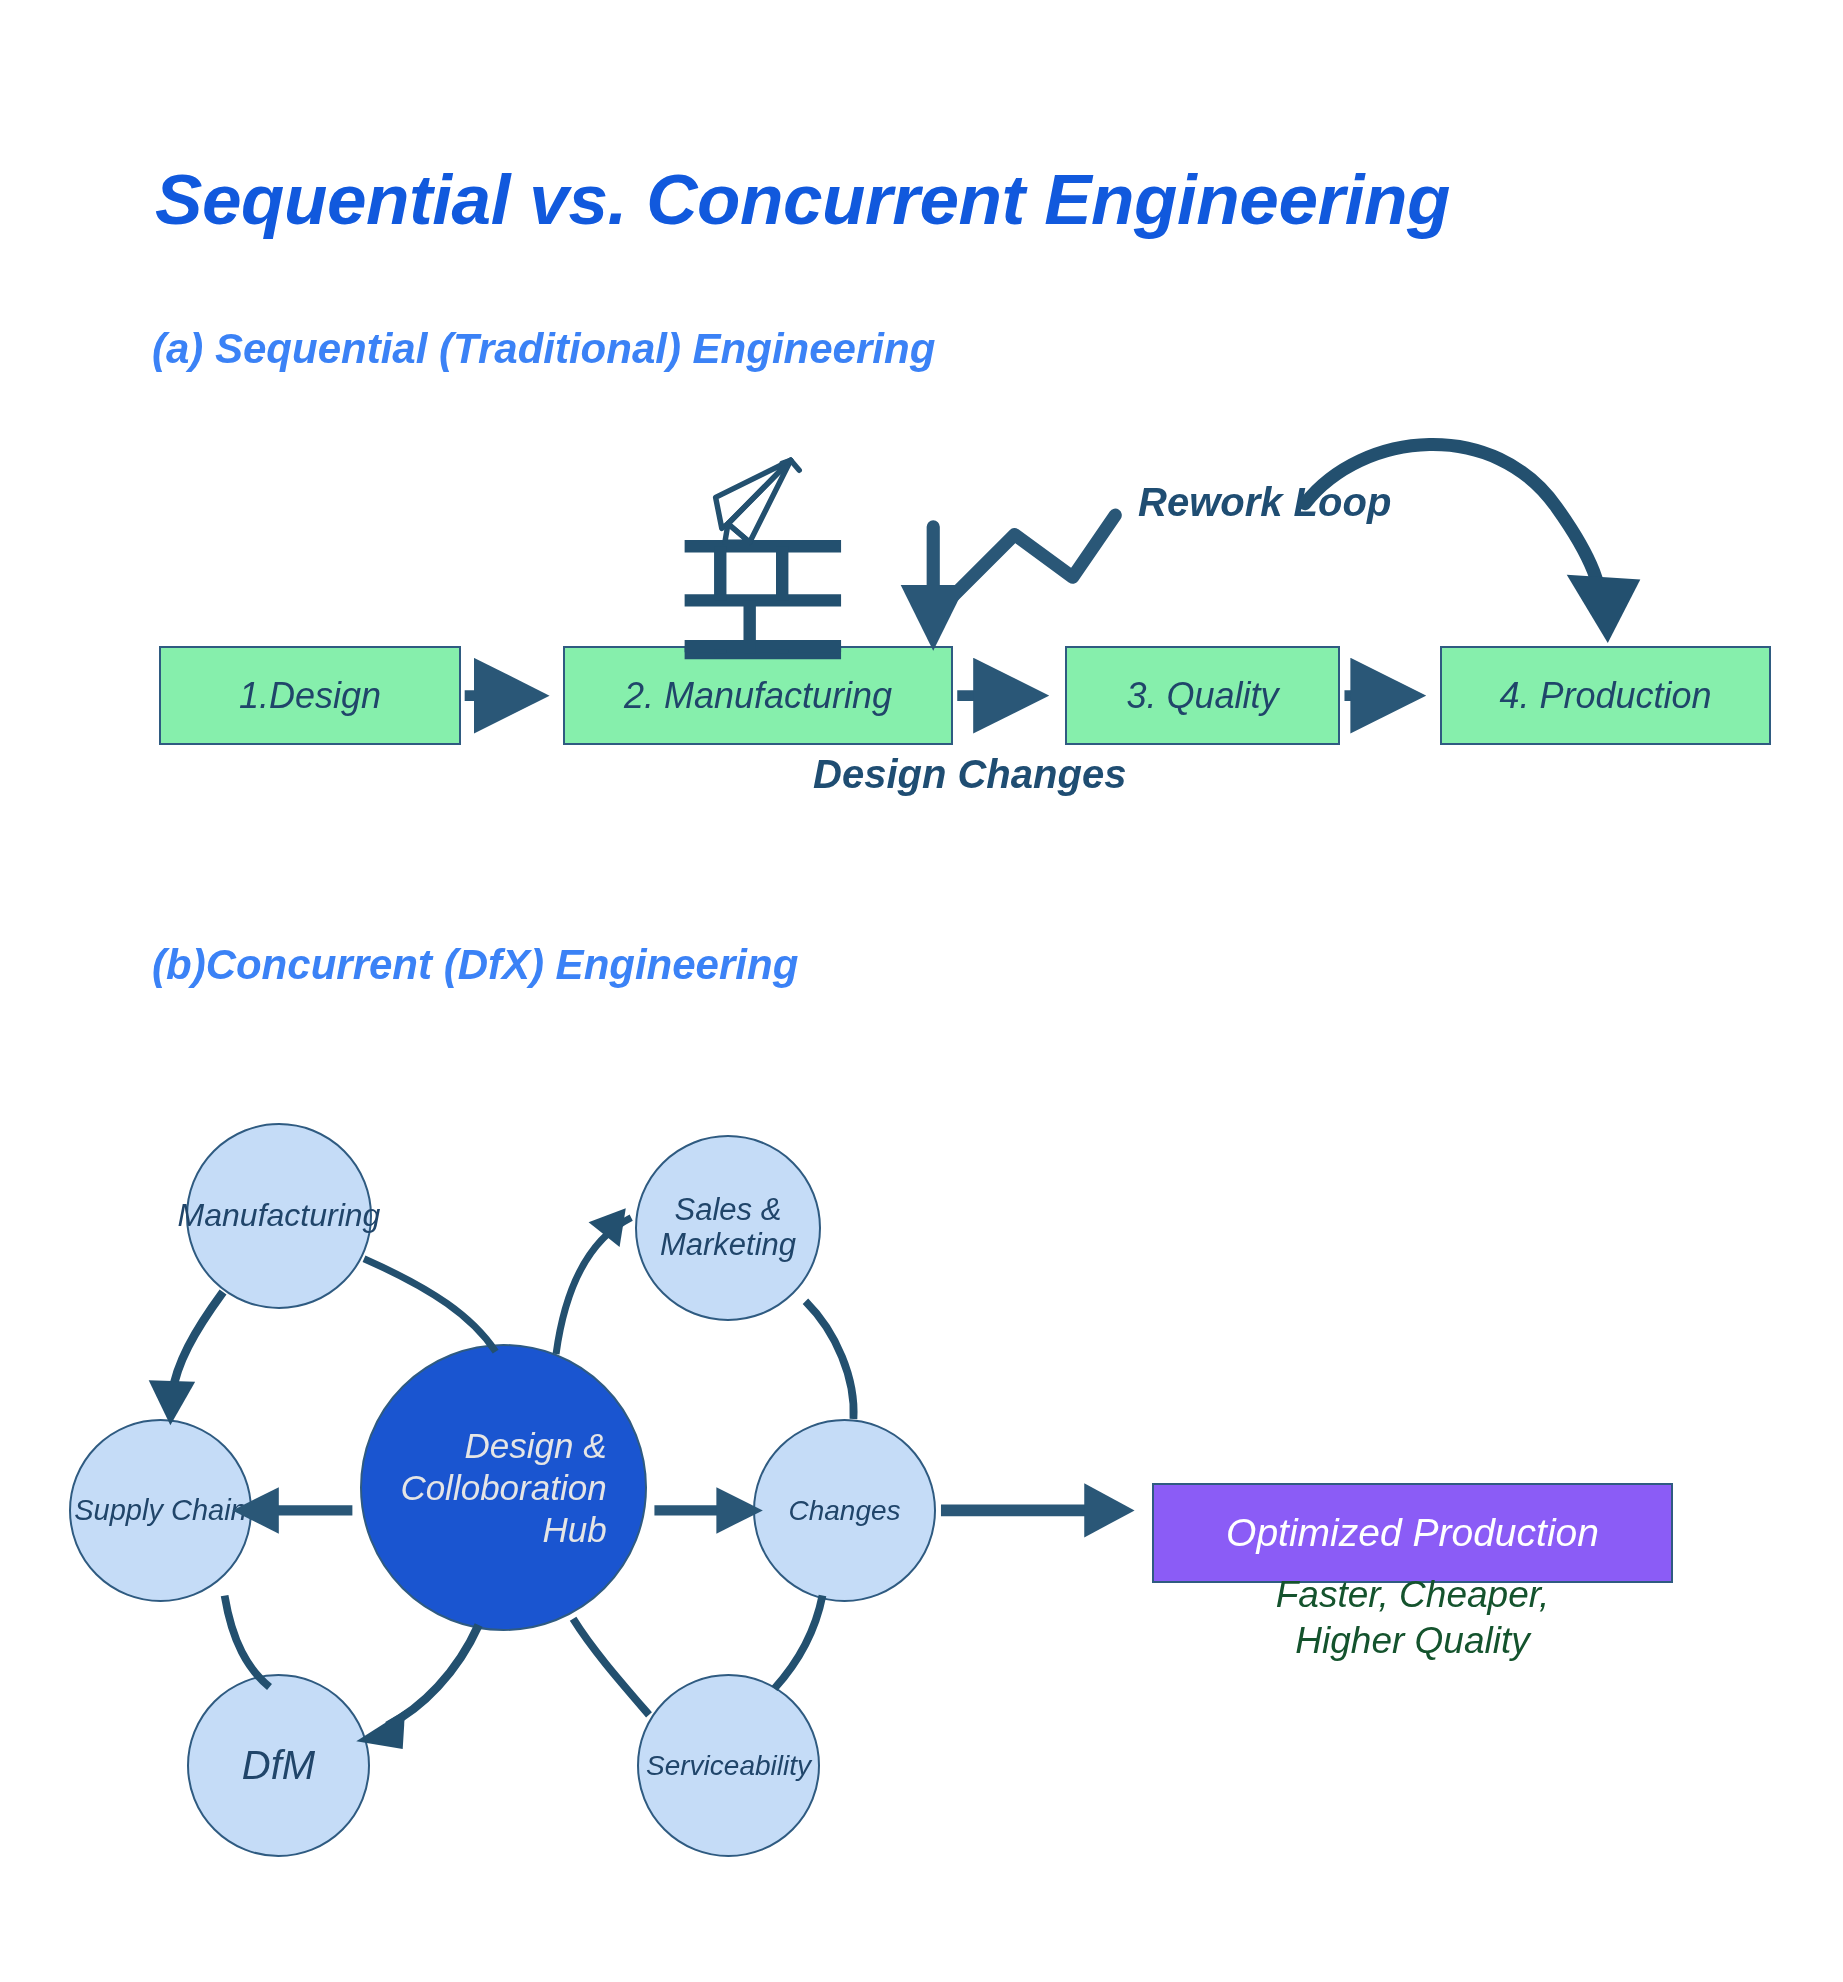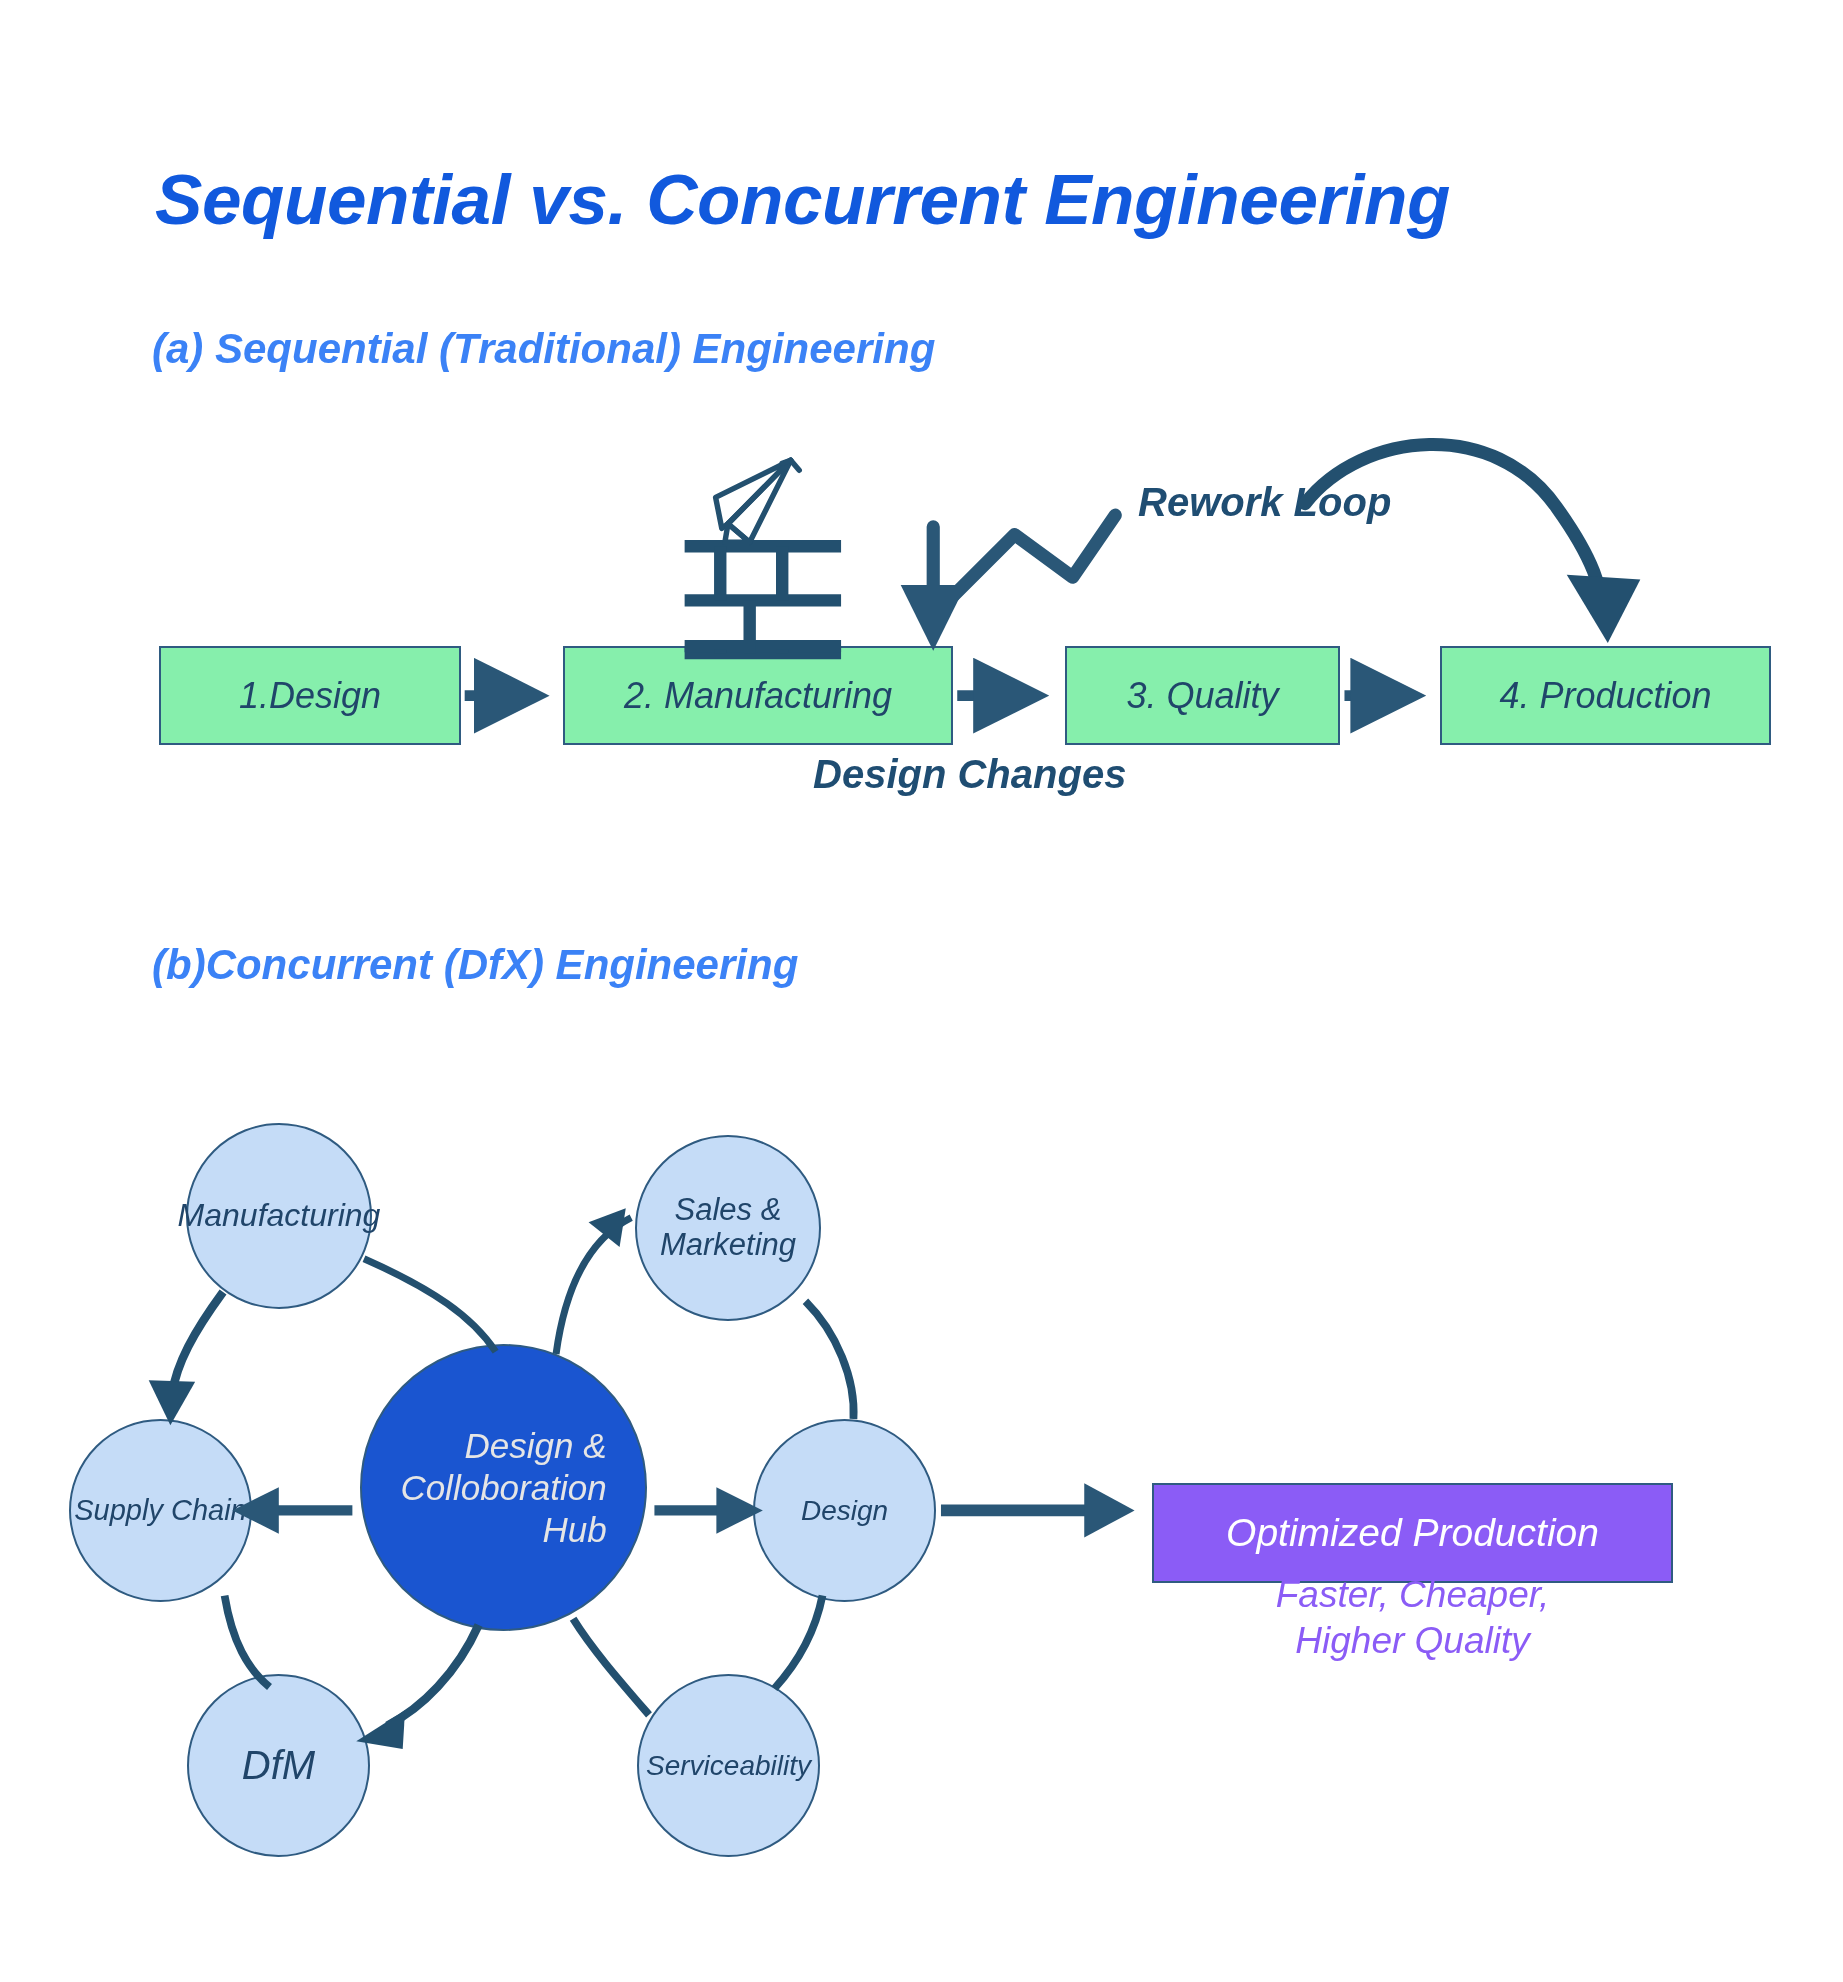--- a/index.html
+++ b/index.html
@@ -118,21 +118,21 @@
     font-size: 39px;
     margin-top: 28px;
   }
   .result-caption {
     position: absolute;
     left: 1152px;
     top: 1572px;
     width: 521px;
     text-align: center;
     font-size: 37px;
-    color: #8b5cf6;
+    color: #14532d;
     line-height: 1.25;
     white-space: pre-line;
   }
 </style>
 </head>
 <body>
 
 <div id="page">
 
   <div class="main-title">Sequential vs. Concurrent Engineering</div>
@@ -163,21 +163,21 @@
   <div class="node-circle" style="left:635px; top:1135px; width:186px; height:186px; font-size:31px; white-space:pre-line;">
     <span>Sales &amp;
 Marketing</span>
   </div>
 
   <div class="node-circle" style="left:69px; top:1419px; width:183px; height:183px; font-size:29px;">
     <span>Supply Chain</span>
   </div>
 
   <div class="node-circle" style="left:753px; top:1419px; width:183px; height:183px; font-size:28px;">
-    <span>Design</span>
+    <span>Changes</span>
   </div>
 
   <div class="node-circle" style="left:187px; top:1674px; width:183px; height:183px; font-size:40px;">
     <span>DfM</span>
   </div>
 
   <div class="node-circle" style="left:637px; top:1674px; width:183px; height:183px; font-size:28px;">
     <span>Serviceability</span>
   </div>
 

